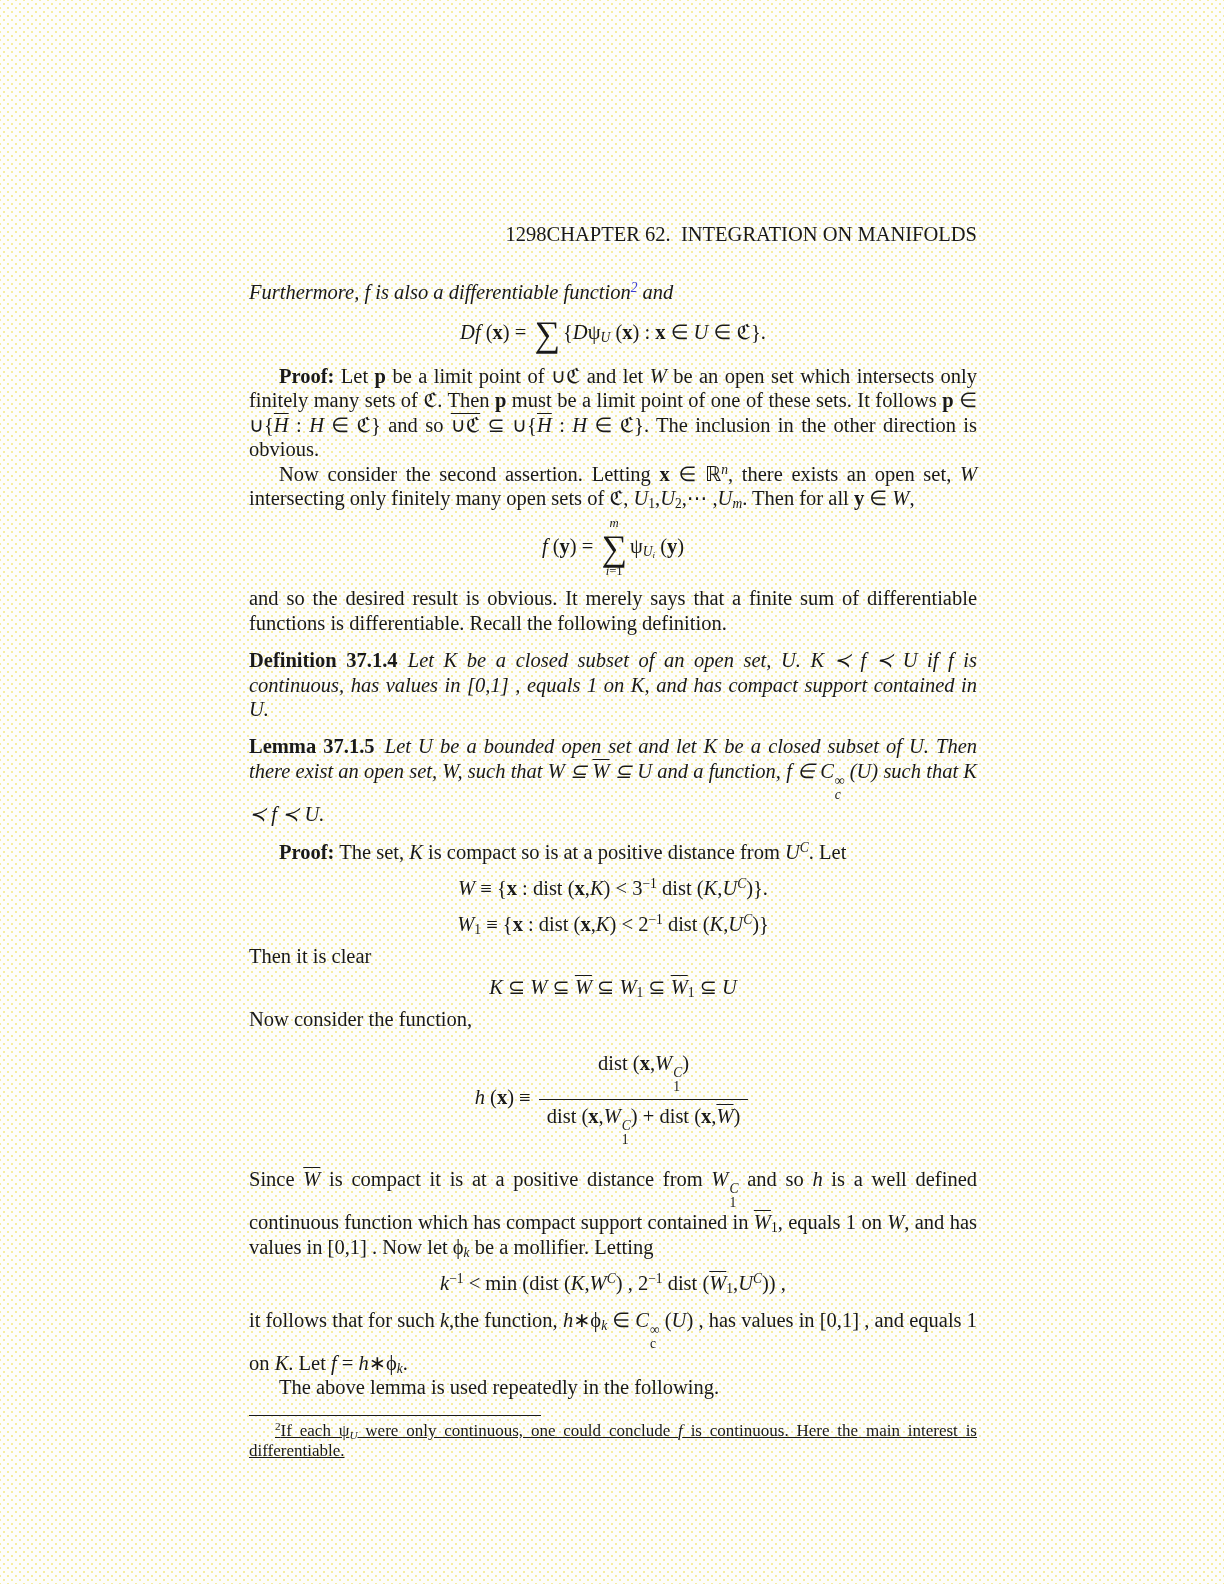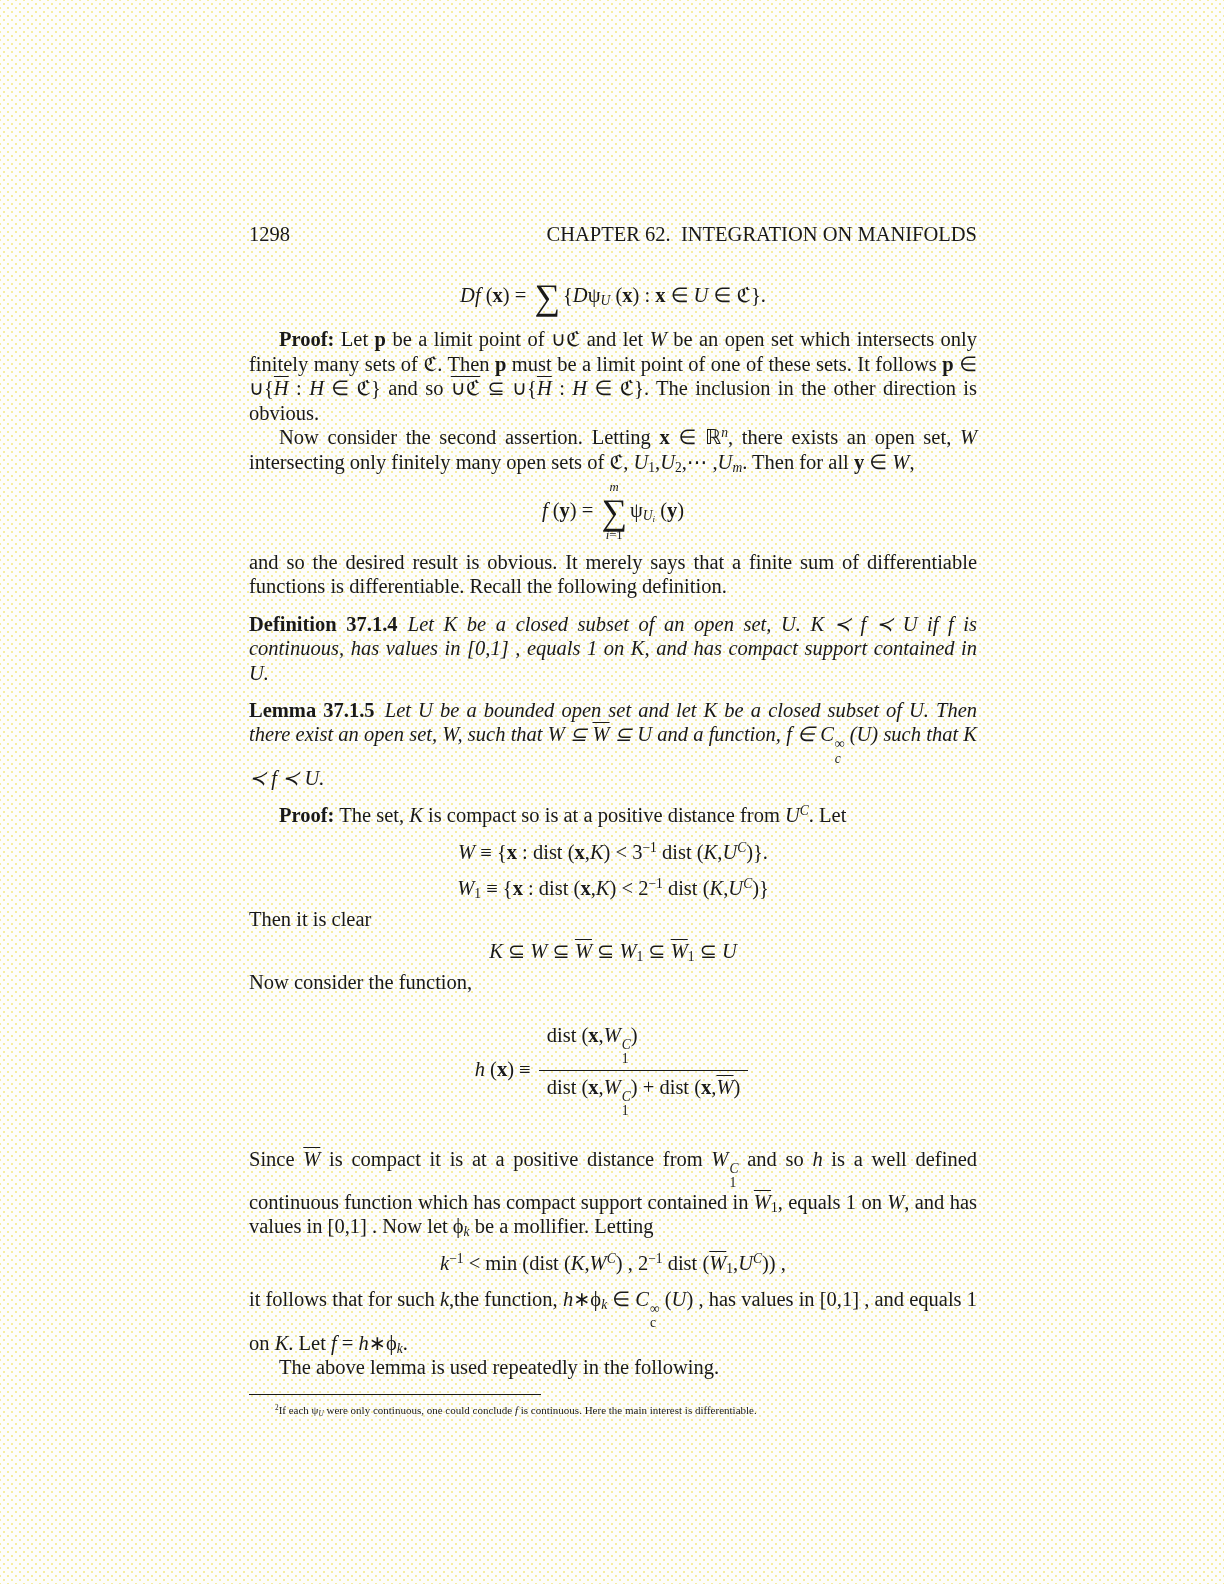--- a/index.html
+++ b/index.html
@@ -8,56 +8,57 @@
     background-color:#fdfdfb;
     background-image:
       radial-gradient(circle, #f6eda1 1.1px, rgba(255,255,255,0) 1.5px),
       radial-gradient(circle, #f6eda1 1.1px, rgba(255,255,255,0) 1.5px);
     background-size:8px 8px, 8px 8px;
     background-position:0 0, 4px 4px;
     font-family:"Liberation Serif", serif;
     color:#191919;
   }
   .sheet { position:absolute; left:249px; top:222px; width:728px; font-size:20.5px; line-height:24.4px; }
-  .pagehead { display:flex; justify-content:space-between; margin-bottom:34px; }
+  .pagehead { display:flex; justify-content:flex-end; margin-bottom:34px; }
   p { margin:0; }
   .para { text-align:justify; }
   .ind { text-indent:30px; }
   .gap { margin-top:13px; }
   .i { font-style:italic; }
   .b { font-weight:bold; }
   .v { font-weight:bold; }
   .ov { text-decoration:overline; text-decoration-thickness:1.3px; }
   .sub { font-size:66%; vertical-align:-0.25em; line-height:0; }
   .sup { font-size:66%; vertical-align:0.52em; line-height:0; }
   .link { color:#3b3bd1; cursor:pointer; }
   .ss { display:inline-flex; flex-direction:column; align-items:flex-start;
         vertical-align:-0.52em; font-size:66%; line-height:1.05; margin-left:1px; }
   .ss .ssl { display:block; }
   .disp { text-align:center; margin:12px 0; }
   .disp.sum { margin:7px 0; }
   .bigop { display:inline-flex; flex-direction:column; align-items:center;
            vertical-align:middle; margin:0 3px; line-height:1; }
   .bigop .op { font-size:175%; line-height:0.95; }
   .bigop .lim { font-size:62%; line-height:1.1; }
-  .frac { display:inline-block; vertical-align:middle; text-align:left; margin:16px 3px; }
+  .frac { display:inline-block; vertical-align:middle; text-align:center; margin:8px 3px; }
   .frac .fnum { display:block; padding:0 8px 4px; border-bottom:1.4px solid currentColor; }
   .frac .fden { display:block; padding:4px 8px 0; }
   .fnrule { width:292px; border-top:1.6px solid #191919; margin:15px 0 5px 0; }
-  .footnote { font-size:11px; line-height:20px; text-indent:26px; text-align:justify; }
+  .footnote { font-size:17px; line-height:20px; text-indent:26px; text-align:justify;text-decoration:underline; }
 </style>
 </head>
 <body>
 
 <div class="sheet">
   <div class="pagehead">
     <span>1298</span>
     <span>CHAPTER 62. INTEGRATION ON MANIFOLDS</span>
   </div>
   <main id="doc">
+      <p class="para i"><span>Furthermore, f is also a differentiable function</span><span class="sup link">2</span><span> and</span></p>
       <div class="disp"><span class="i">Df</span><span> (</span><span class="v">x</span><span>) = </span><span class="bigop">
           <span class="op">∑</span>
         </span><span>{</span><span class="i">D</span><span>ψ</span><span class="sub"><span class="i">U</span></span><span> (</span><span class="v">x</span><span>) : </span><span class="v">x</span><span> ∈ </span><span class="i">U</span><span> ∈ ℭ}.</span></div>
       <p class="para ind gap"><span class="b">Proof:</span><span> Let </span><span class="v">p</span><span> be a limit point of ∪ℭ and let </span><span class="i">W</span><span> be an open set which intersects only finitely many sets of ℭ. Then </span><span class="v">p</span><span> must be a limit point of one of these sets. It follows </span><span class="v">p</span><span> ∈ ∪{</span><span class="ov"><span class="i">H</span></span><span> : </span><span class="i">H</span><span> ∈ ℭ} and so </span><span class="ov"><span>∪ℭ</span></span><span> ⊆ ∪{</span><span class="ov"><span class="i">H</span></span><span> : </span><span class="i">H</span><span> ∈ ℭ}. The inclusion in the other direction is obvious.</span></p>
       <p class="para ind"><span>Now consider the second assertion. Letting </span><span class="v">x</span><span> ∈ ℝ</span><span class="sup i">n</span><span>, there exists an open set, </span><span class="i">W</span><span> intersecting only finitely many open sets of ℭ, </span><span class="i">U</span><span class="sub">1</span><span>,</span><span class="i">U</span><span class="sub">2</span><span>,⋯ ,</span><span class="i">U</span><span class="sub i">m</span><span>. Then for all </span><span class="v">y</span><span> ∈ </span><span class="i">W</span><span>,</span></p>
       <div class="disp sum"><span class="i">f</span><span> (</span><span class="v">y</span><span>) = </span><span class="bigop">
           <span class="lim"><span class="i">m</span></span>
           <span class="op">∑</span>
           <span class="lim"><span class="i">i</span><span>=1</span></span>
         </span><span>ψ</span><span class="sub"><span class="i">U</span><span class="sub"><span class="i">i</span></span></span><span> (</span><span class="v">y</span><span>)</span></div>

